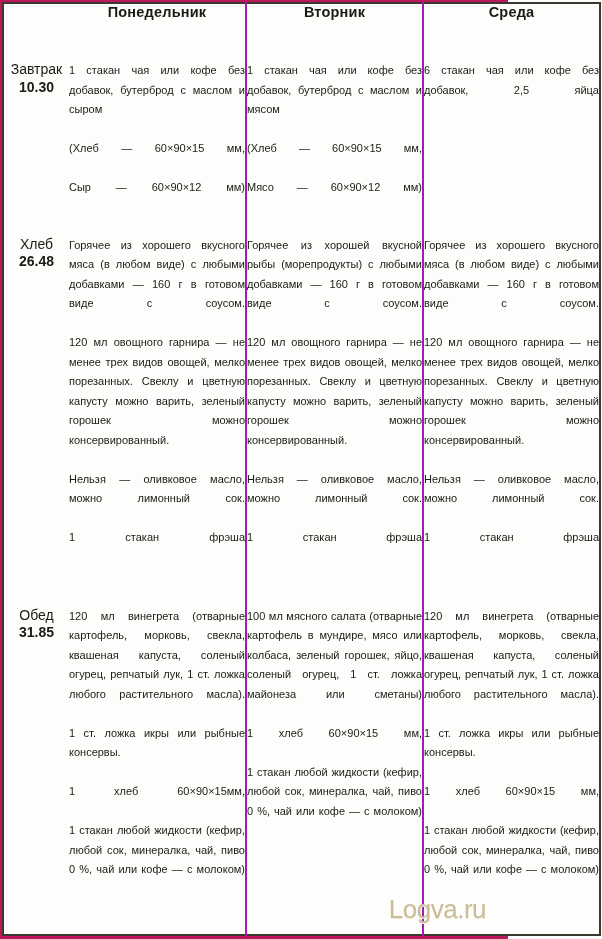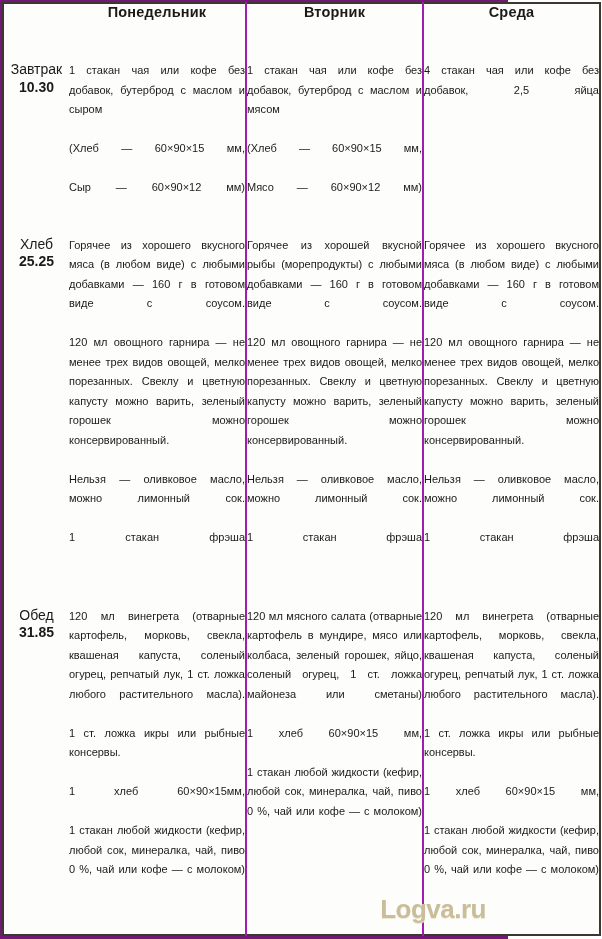--- a/index.html
+++ b/index.html
@@ -12,21 +12,21 @@
     font-family: "Liberation Sans", "DejaVu Sans", sans-serif;
     color: #1b1a17;
     overflow: hidden;
     position: relative;
   }
 
   .sheet {
     position: absolute;
     left: 0; top: 0;
     width: 508px; height: 939px;
-    background: #701a75;
+    background: #be185d;
   }
 
   table.diet {
     position: absolute;
     left: 2px;
     top: 2px;
     width: 598px;
     height: 934px;
     border-collapse: collapse;
     table-layout: fixed;
@@ -91,21 +91,21 @@
     content: "";
     display: inline-block;
     width: 100%;
   }
 
   .watermark {
     position: absolute;
     right: 22px;
     bottom: 14px;
     font-size: 26px;
-    font-weight: bold;
+    font-weight: normal;
     font-style: normal;
     color: #c9bd9a;
     letter-spacing: -0.5px;
     text-shadow: 0 1px 0 #efe9d8;
     user-select: none;
   }
 </style>
 </head>
 <body>
 
@@ -139,28 +139,28 @@
           <p>1 стакан чая или кофе без добавок, бутерброд с маслом и сыром</p>
           <p>(Хлеб — 60×90×15 мм,</p>
           <p>Сыр — 60×90×12 мм)</p>
         </td>
         <td class="day">
           <p>1 стакан чая или кофе без добавок, бутерброд с маслом и мясом</p>
           <p>(Хлеб — 60×90×15 мм,</p>
           <p>Мясо — 60×90×12 мм)</p>
         </td>
         <td class="day">
-          <p>4 стакан чая или кофе без добавок, 2,5 яйца</p>
+          <p>6 стакан чая или кофе без добавок, 2,5 яйца</p>
         </td>
       </tr>
 
       <tr class="row-body">
         <td class="meal">
           <span class="mname">Хлеб</span>
-          <span class="mtime">25.25</span>
+          <span class="mtime">26.48</span>
         </td>
         <td class="day">
           <p>Горячее из хорошего вкусного мяса (в любом виде) с любыми добавками — 160 г в готовом виде с соусом.</p>
           <p>120 мл овощного гарнира — не менее трех видов овощей, мелко порезанных. Свеклу и цветную капусту можно варить, зеленый горошек можно консервированный.</p>
           <p>Нельзя — оливковое масло, можно лимонный сок.</p>
           <p>1 стакан фрэша</p>
         </td>
         <td class="day">
           <p>Горячее из хорошей вкусной рыбы (морепродукты) с любыми добавками — 160 г в готовом виде с соусом.</p>
           <p>120 мл овощного гарнира — не менее трех видов овощей, мелко порезанных. Свеклу и цветную капусту можно варить, зеленый горошек можно консервированный.</p>
@@ -180,21 +180,21 @@
           <span class="mname">Обед</span>
           <span class="mtime">31.85</span>
         </td>
         <td class="day">
           <p>120 мл винегрета (отварные картофель, морковь, свекла, квашеная капуста, соленый огурец, репчатый лук, 1 ст. ложка любого растительного масла).</p>
           <p>1 ст. ложка икры или рыбные консервы.</p>
           <p>1 хлеб 60×90×15мм,</p>
           <p>1 стакан любой жидкости (кефир, любой сок, минералка, чай, пиво 0 %, чай или кофе — с молоком)</p>
         </td>
         <td class="day">
-          <p>120 мл мясного салата (отварные картофель в мундире, мясо или колбаса, зеленый горошек, яйцо, соленый огурец, 1 ст. ложка майонеза или сметаны)</p>
+          <p>100 мл мясного салата (отварные картофель в мундире, мясо или колбаса, зеленый горошек, яйцо, соленый огурец, 1 ст. ложка майонеза или сметаны)</p>
           <p>1 хлеб 60×90×15 мм,</p>
           <p>1 стакан любой жидкости (кефир, любой сок, минералка, чай, пиво 0 %, чай или кофе — с молоком)</p>
         </td>
         <td class="day">
           <p>120 мл винегрета (отварные картофель, морковь, свекла, квашеная капуста, соленый огурец, репчатый лук, 1 ст. ложка любого растительного масла).</p>
           <p>1 ст. ложка икры или рыбные консервы.</p>
           <p>1 хлеб 60×90×15 мм,</p>
           <p>1 стакан любой жидкости (кефир, любой сок, минералка, чай, пиво 0 %, чай или кофе — с молоком)</p>
         </td>
       </tr>

